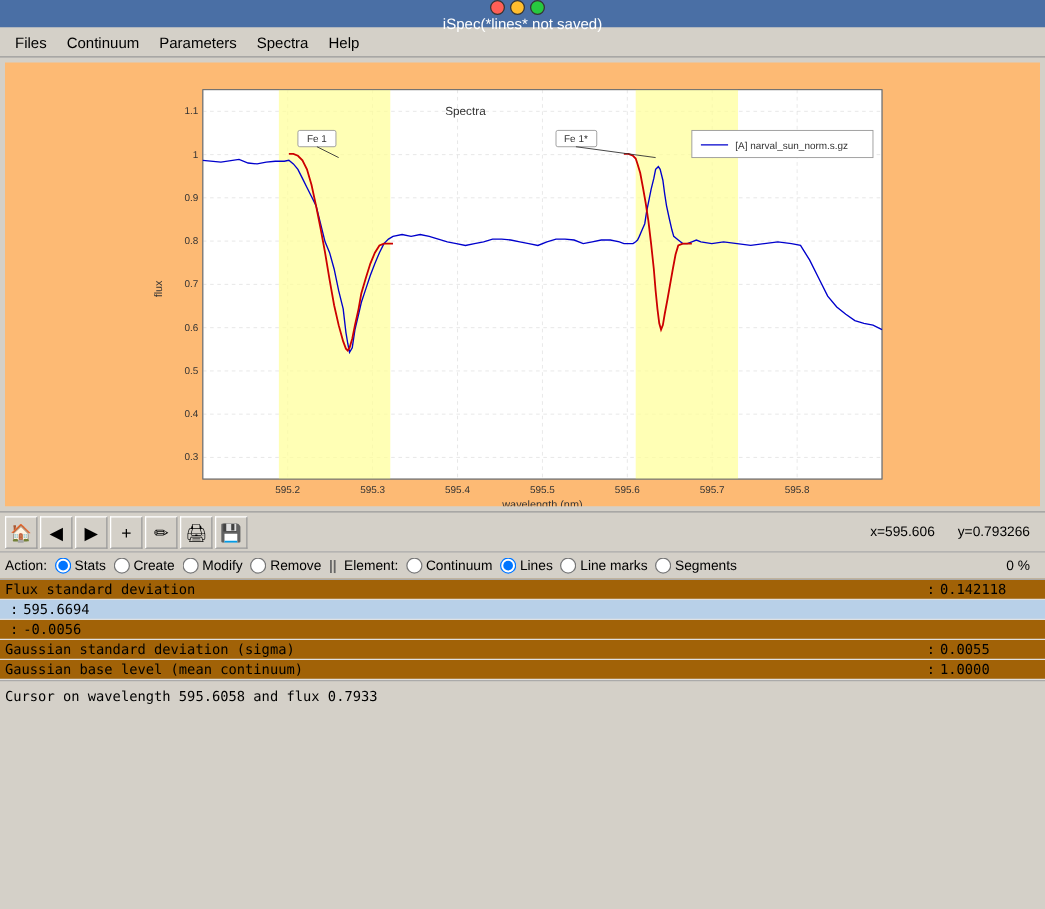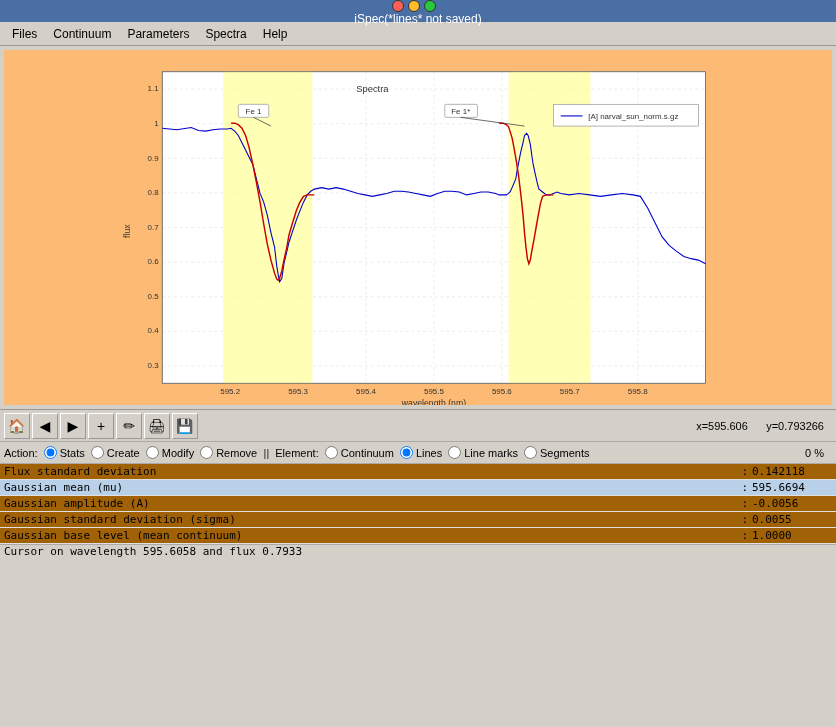--- a/index.html
+++ b/index.html
@@ -114,21 +114,21 @@
     }
     .stat-label { flex: 1; }
     .stat-sep { padding: 0 4px; }
     .stat-value { min-width: 80px; }
 
     
     #statusbar {
       background: #d4d0c8;
       height: 20px;
       display: flex;
-      align-items: flex-start;
+      align-items: flex-end;
       padding: 0 4px;
       font-size: 11px;
       border-top: 1px solid #aaa;
       font-family: monospace;
     }
   </style>
 </head>
 <body>
 
 <div id="titlebar">
@@ -433,26 +433,24 @@
   <span style="margin-left:auto;padding-right:8px;">0 %</span>
 </div>
 
 <div id="stats-table">
   <div class="stat-row">
     <span class="stat-label">Flux standard deviation</span>
     <span class="stat-sep">:</span>
     <span class="stat-value">0.142118</span>
   </div>
   <div class="stat-row highlight">
-    <span class="stat-label">Gaussian mean (mu)</span>
     <span class="stat-sep">:</span>
     <span class="stat-value">595.6694</span>
   </div>
   <div class="stat-row">
-    <span class="stat-label">Gaussian amplitude (A)</span>
     <span class="stat-sep">:</span>
     <span class="stat-value">-0.0056</span>
   </div>
   <div class="stat-row">
     <span class="stat-label">Gaussian standard deviation (sigma)</span>
     <span class="stat-sep">:</span>
     <span class="stat-value">0.0055</span>
   </div>
   <div class="stat-row">
     <span class="stat-label">Gaussian base level (mean continuum)</span>

